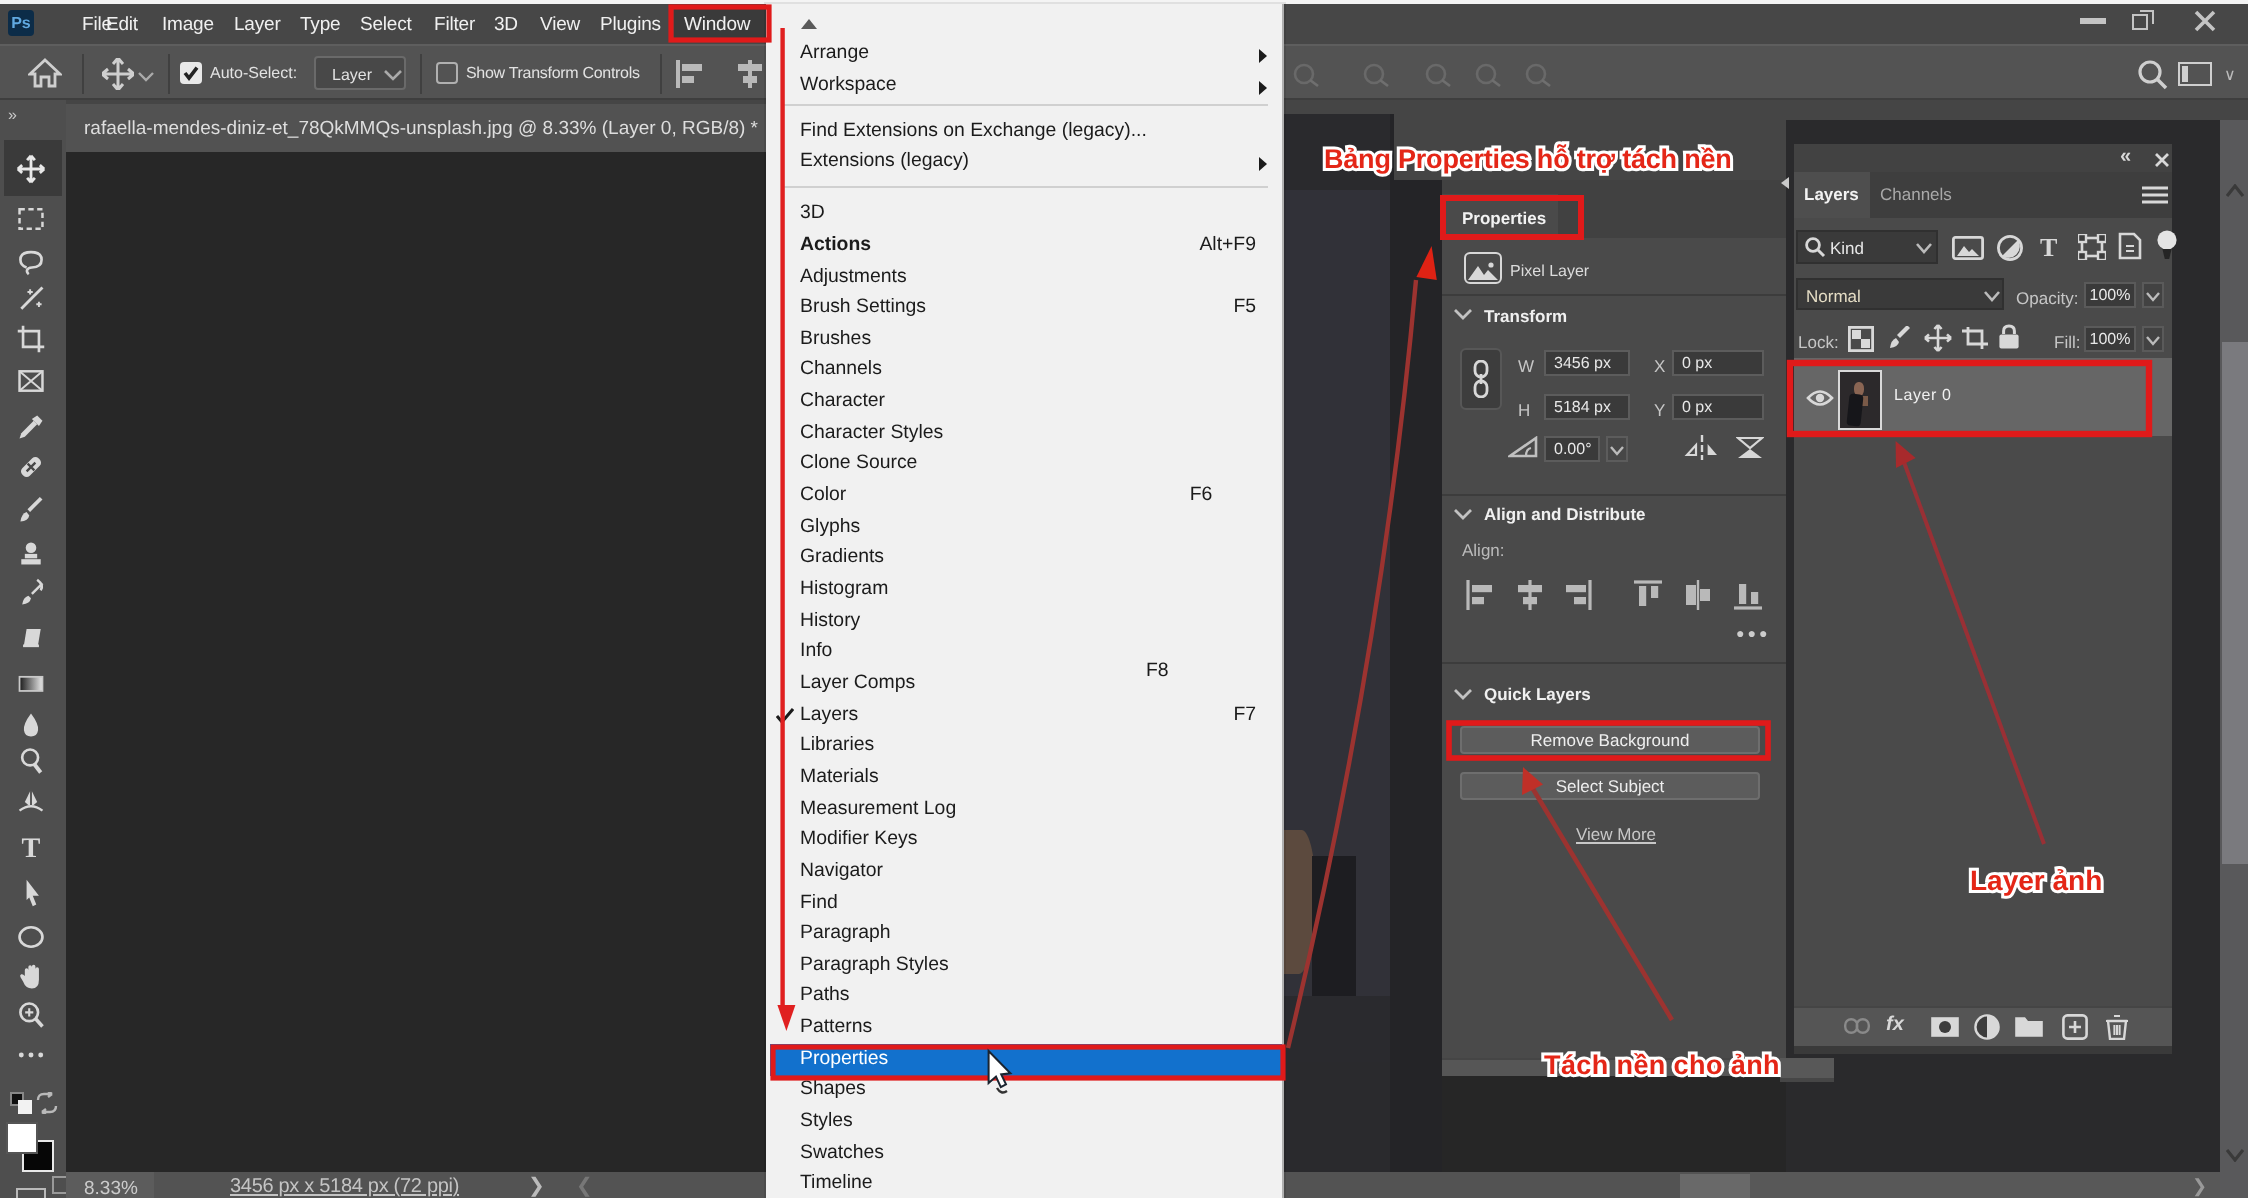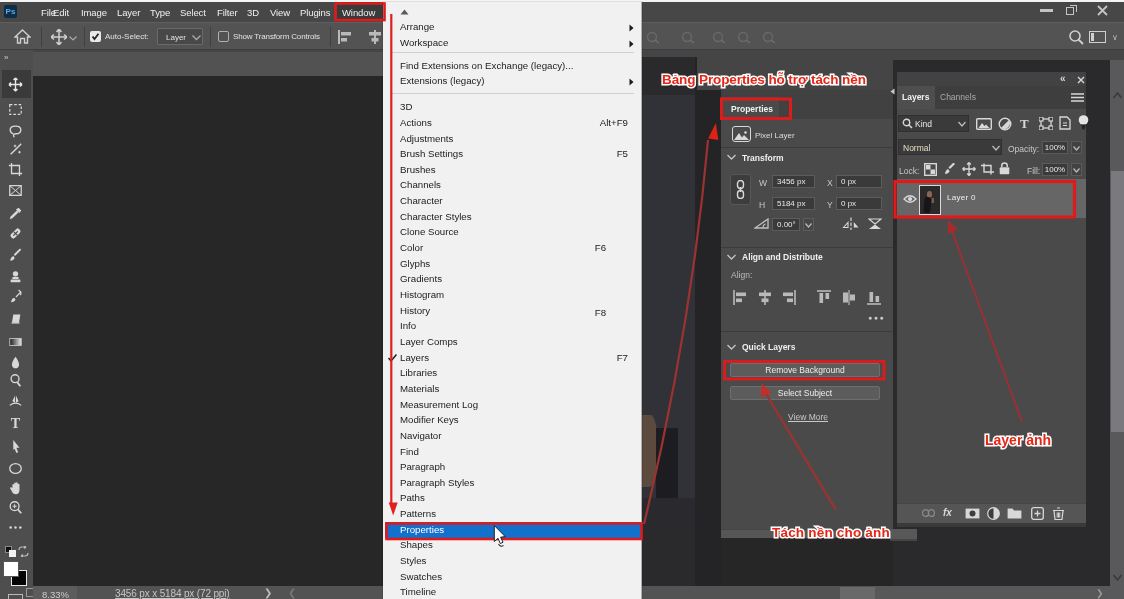--- a/index.html
+++ b/index.html
@@ -192,20 +192,21 @@
     </svg>
 <div class="abs" style="left:5px;top:546px;width:7px;height:7px;background:#101010;border:1px solid #888;"></div>
 <div class="abs" style="left:9px;top:550px;width:7px;height:7px;background:#f2f2f2;"></div>
 <svg class="abs" style="left:18px;top:546px;" width="11" height="11">
       <path d="M1 4 Q1 1 4 1 L8 1 M8 1 L6 -0.5 M8 1 L6 2.5 M10 7 Q10 10 7 10 L3 10 M3 10 L5 8.5 M3 10 L5 11.5" stroke="#b9b9b9" stroke-width="1.2" fill="none"></path>
     </svg>
 <div class="abs" style="left:11px;top:570px;width:16px;height:16px;background:#060606;border:1.5px solid #e8e8e8;"></div>
 <div class="abs" style="left:3px;top:561px;width:16px;height:16px;background:#ffffff;border:1px solid #555;"></div>
 <div class="abs" style="left:8px;top:594px;width:15px;height:5px;border:1.5px solid #b9b9b9;border-bottom:none;"></div>
 <div class="abs" style="left:33px;top:52px;width:351px;height:24px;background:#525252;"></div>
+<div class="abs" style="left:42px;top:59px;width:341px;color:#dedede;font-size:9.5px;white-space:nowrap;overflow:hidden;">rafaella-mendes-diniz-et_78QkMMQs-unsplash.jpg @ 8.33% (Layer 0, RGB/8) *</div>
 <div class="abs" style="left:33px;top:76px;width:351px;height:510px;background:#272727;"></div>
 <div class="abs" style="left:642px;top:57px;width:55px;height:529px;background:#2a2a2d;"></div>
 <div class="abs" style="left:642px;top:95px;width:53px;height:436px;background:#313138;"></div>
 <div class="abs" style="left:642px;top:498px;width:53px;height:33px;background:#2a2a2e;"></div>
 <div class="abs" style="left:642px;top:415px;width:16px;height:72px;background:#5c4a3e;border-radius:0 45% 55% 0;"></div>
 <div class="abs" style="left:656px;top:428px;width:22px;height:70px;background:#1d1d21;"></div>
 <div class="abs" style="left:695px;top:57px;width:26px;height:529px;background:#242427;"></div>
 <div class="abs" style="left:33px;top:586px;width:1091px;height:13px;background:#535353;"></div>
 <div class="abs" style="left:875px;top:586px;width:249px;height:13px;background:#585858;"></div>
 <div class="abs" style="left:840px;top:587px;width:35px;height:12px;background:#696969;"></div>
@@ -459,38 +460,38 @@
         <path d="M0.5 0.5 L4.5 4 L0.5 7.5 Z" fill="#1b1b1b"></path>
       </svg>
 <div class="abs" style="left:9px;top:50.3px;width:242px;height:1px;background:#d0d0d0;"></div>
 <div class="abs" style="left:17px;top:57.5px;color:#1b1b1b;white-space:nowrap;">Find Extensions on Exchange (legacy)...</div>
 <div class="abs" style="left:17px;top:73.2px;color:#1b1b1b;white-space:nowrap;">Extensions (legacy)</div>
 <svg class="abs" style="left:246px;top:75.7px;" width="5" height="8">
         <path d="M0.5 0.5 L4.5 4 L0.5 7.5 Z" fill="#1b1b1b"></path>
       </svg>
 <div class="abs" style="left:9px;top:91.1px;width:242px;height:1px;background:#d0d0d0;"></div>
 <div class="abs" style="left:17px;top:99.2px;color:#1b1b1b;white-space:nowrap;">3D</div>
-<div class="abs" style="left:17px;top:114.9px;color:#1b1b1b;white-space:nowrap;">Actions</div>
+<div class="abs" style="left:17px;top:114.9px;color:#1b1b1b;white-space:nowrap;font-weight:bold;">Actions</div>
 <div class="abs" style="left:190px;top:114.9px;width:55px;text-align:right;color:#1b1b1b;">Alt+F9</div>
 <div class="abs" style="left:17px;top:130.5px;color:#1b1b1b;white-space:nowrap;">Adjustments</div>
 <div class="abs" style="left:17px;top:146.1px;color:#1b1b1b;white-space:nowrap;">Brush Settings</div>
 <div class="abs" style="left:190px;top:146.1px;width:55px;text-align:right;color:#1b1b1b;">F5</div>
 <div class="abs" style="left:17px;top:161.8px;color:#1b1b1b;white-space:nowrap;">Brushes</div>
 <div class="abs" style="left:17px;top:177.4px;color:#1b1b1b;white-space:nowrap;">Channels</div>
 <div class="abs" style="left:17px;top:193.1px;color:#1b1b1b;white-space:nowrap;">Character</div>
 <div class="abs" style="left:17px;top:208.8px;color:#1b1b1b;white-space:nowrap;">Character Styles</div>
 <div class="abs" style="left:17px;top:224.4px;color:#1b1b1b;white-space:nowrap;">Clone Source</div>
 <div class="abs" style="left:17px;top:240.0px;color:#1b1b1b;white-space:nowrap;">Color</div>
 <div class="abs" style="left:190px;top:240.0px;width:55px;text-align:center;color:#1b1b1b;">F6</div>
 <div class="abs" style="left:17px;top:255.7px;color:#1b1b1b;white-space:nowrap;">Glyphs</div>
 <div class="abs" style="left:17px;top:271.3px;color:#1b1b1b;white-space:nowrap;">Gradients</div>
 <div class="abs" style="left:17px;top:287.0px;color:#1b1b1b;white-space:nowrap;">Histogram</div>
 <div class="abs" style="left:17px;top:302.7px;color:#1b1b1b;white-space:nowrap;">History</div>
 <div class="abs" style="left:17px;top:318.3px;color:#1b1b1b;white-space:nowrap;">Info</div>
-<div class="abs" style="left:190px;top:305px;width:55px;text-align:center;color:#1b1b1b;">F8</div>
+<div class="abs" style="left:190px;top:328px;width:55px;text-align:left;color:#1b1b1b;">F8</div>
 <div class="abs" style="left:17px;top:333.9px;color:#1b1b1b;white-space:nowrap;">Layer Comps</div>
 <div class="abs" style="left:17px;top:349.6px;color:#1b1b1b;white-space:nowrap;">Layers</div>
 <div class="abs" style="left:190px;top:349.6px;width:55px;text-align:right;color:#1b1b1b;">F7</div>
 <svg class="abs" style="left:5px;top:352.1px;" width="9" height="8">
         <path d="M0.5 4 L3 7 L8.5 0.5" stroke="#1b1b1b" stroke-width="1.5" fill="none"></path>
       </svg>
 <div class="abs" style="left:17px;top:365.2px;color:#1b1b1b;white-space:nowrap;">Libraries</div>
 <div class="abs" style="left:17px;top:380.9px;color:#1b1b1b;white-space:nowrap;">Materials</div>
 <div class="abs" style="left:17px;top:396.6px;color:#1b1b1b;white-space:nowrap;">Measurement Log</div>
 <div class="abs" style="left:17px;top:412.2px;color:#1b1b1b;white-space:nowrap;">Modifier Keys</div>

